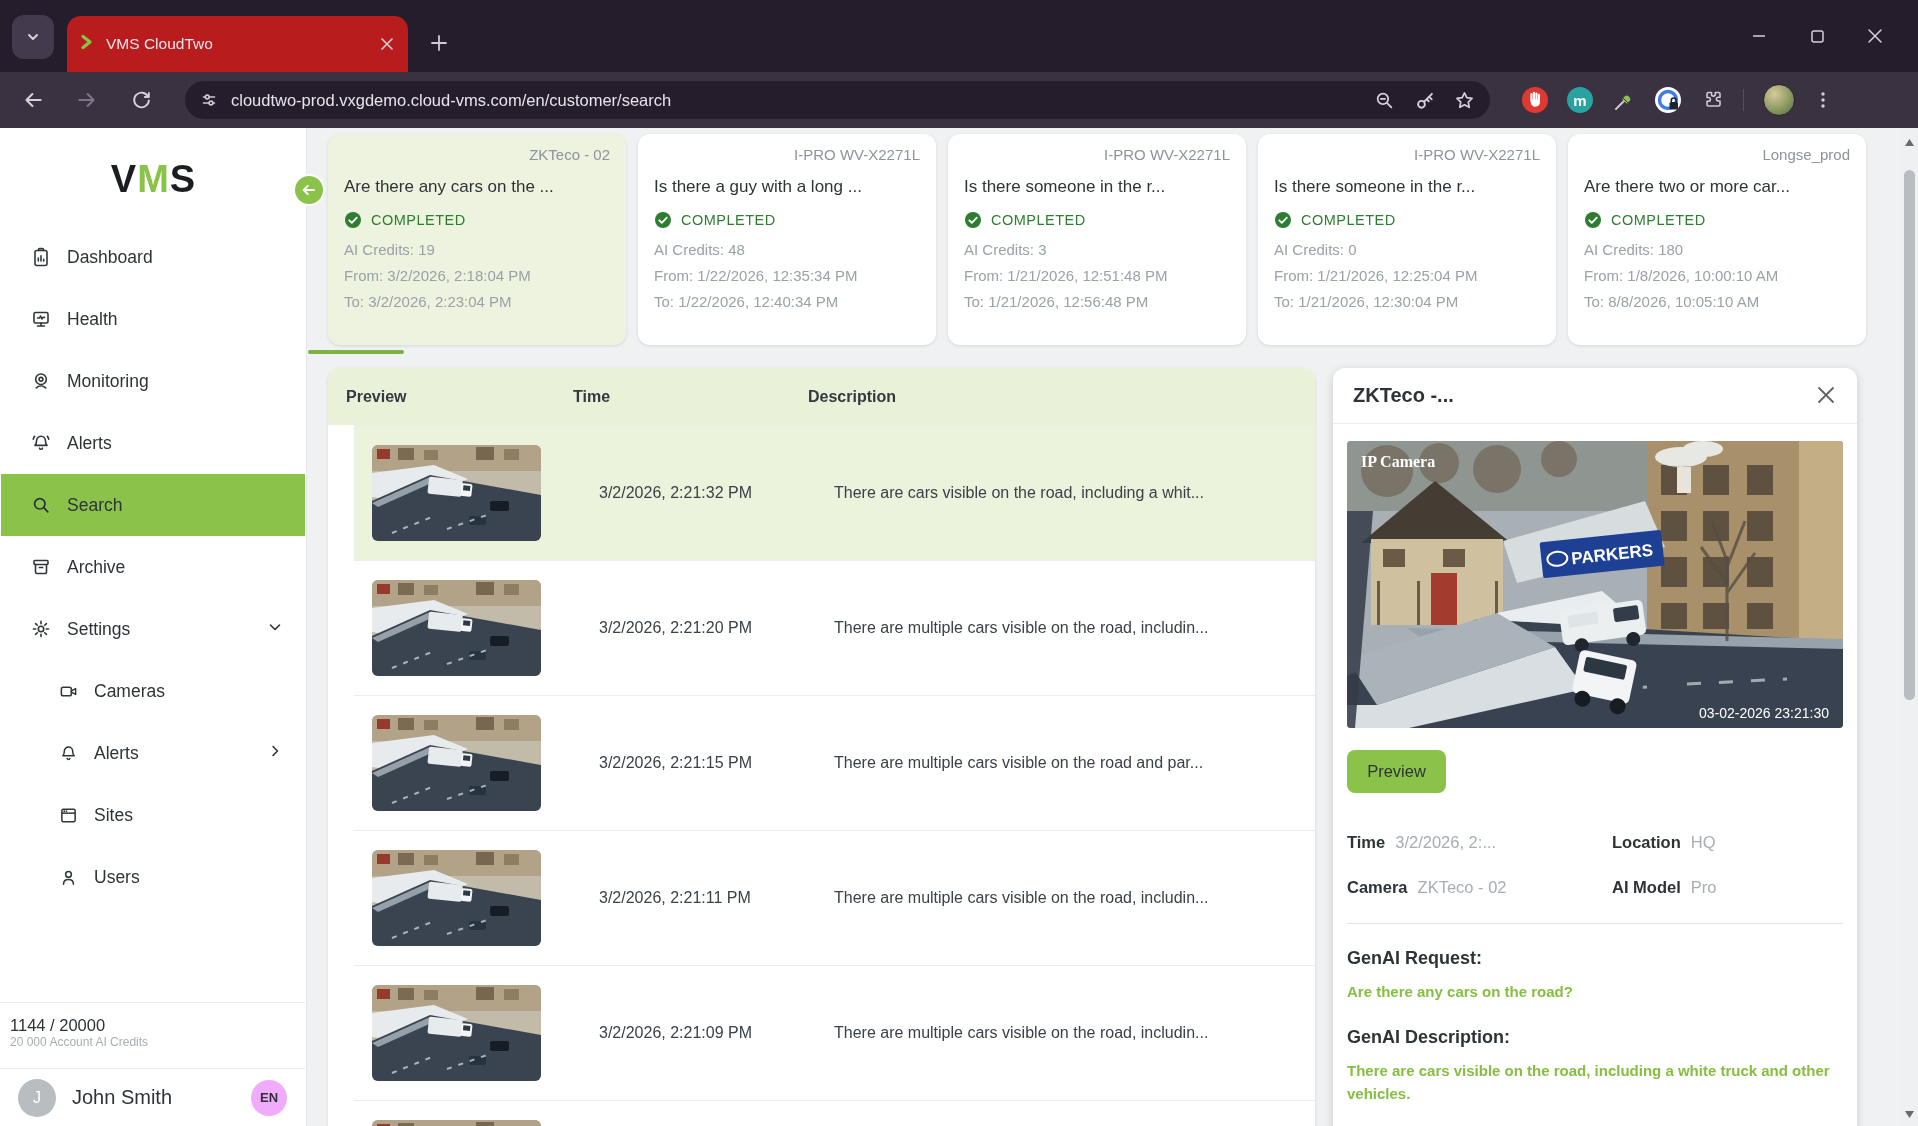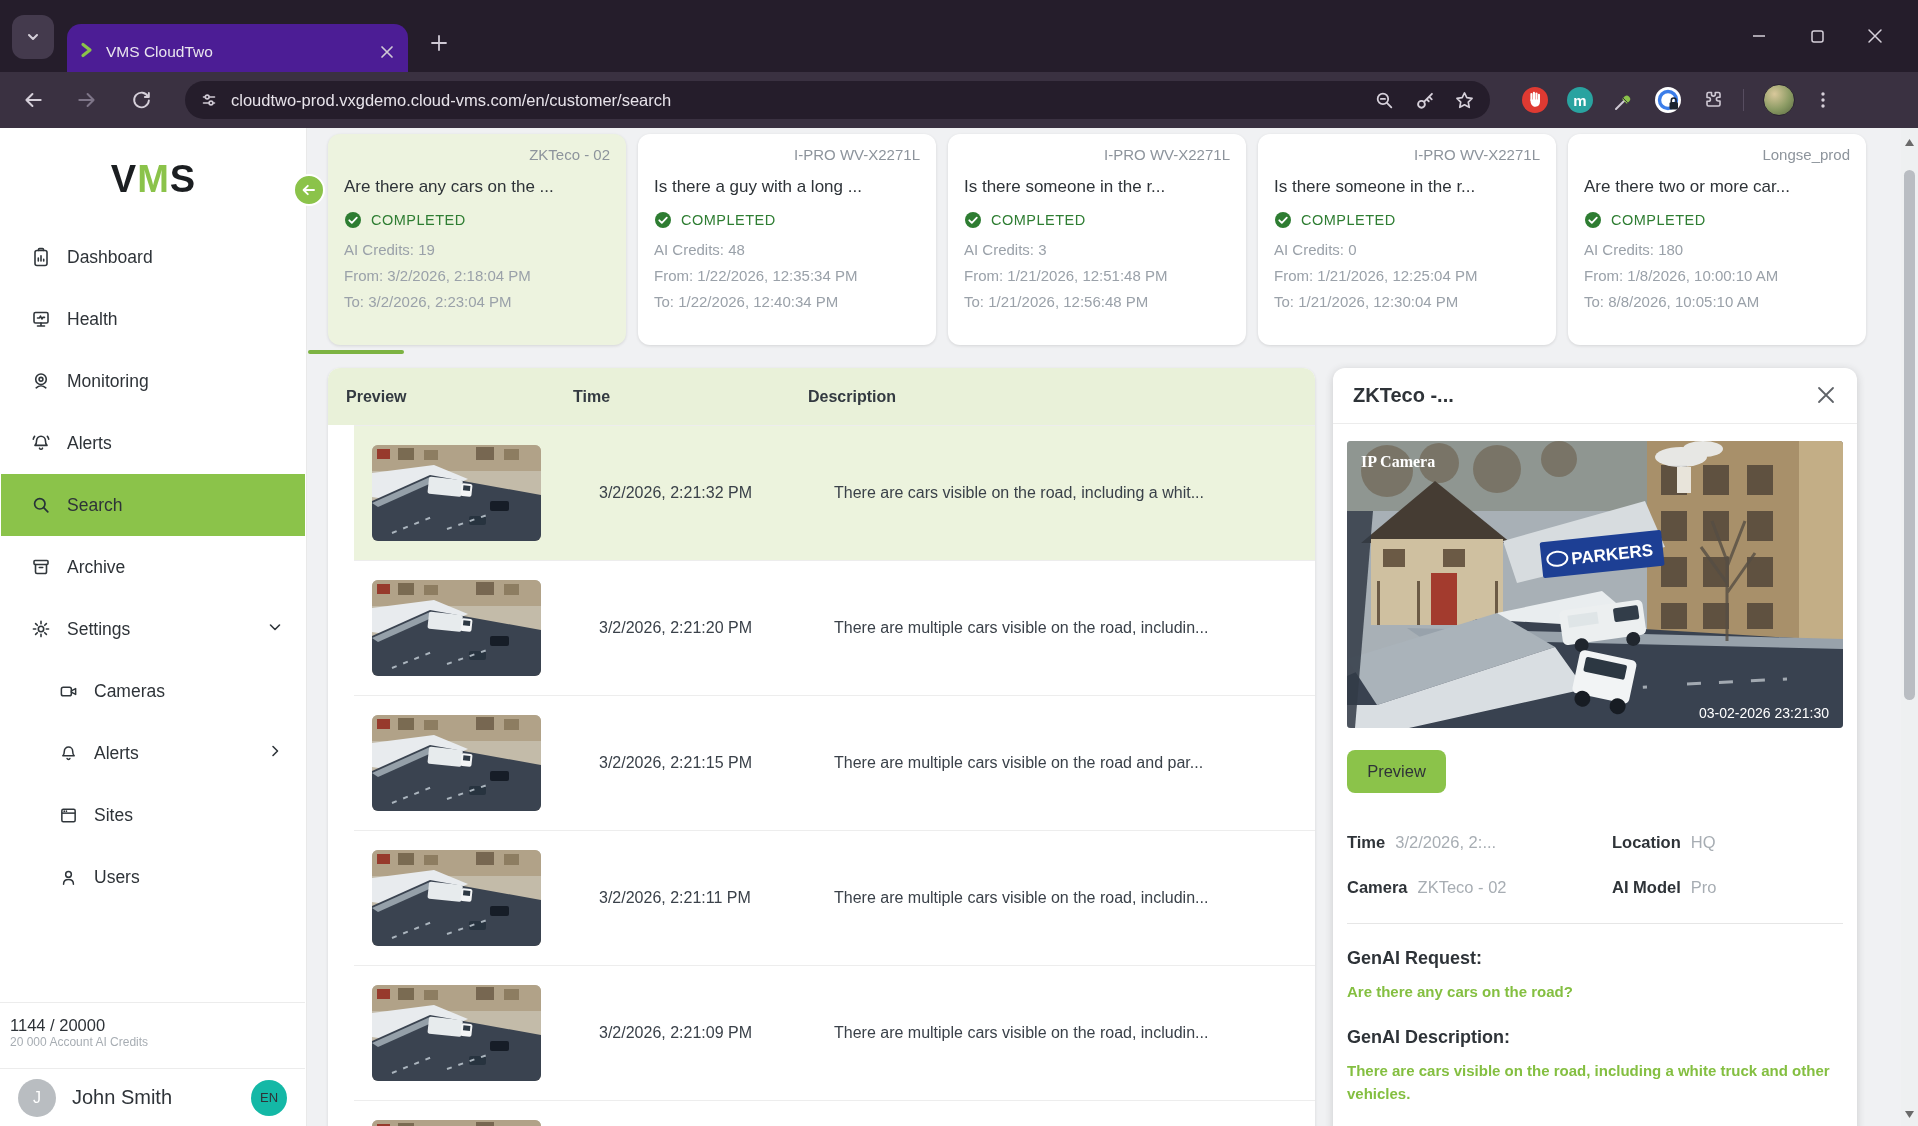--- a/index.html
+++ b/index.html
@@ -5,21 +5,21 @@
   * { box-sizing: border-box; }
   html,body { margin:0; padding:0; background:#111; }
   .screen {
     position:relative; width:1918px; height:1126px; overflow:hidden;
     font-family:"Liberation Sans", sans-serif; background:#f0f1f3;
   }
   
   .tabs { position:absolute; top:0; left:0; right:0; height:72px; background:#251d2b; }
   .tab-search-btn { position:absolute; left:12px; top:15px; width:42px; height:44px; border-radius:12px;
     background:#443a4d; display:flex; align-items:center; justify-content:center; cursor:pointer; }
-  .tab { position:absolute; left:67px; top:24px; width:341px; height:56px; background:#4c1d95;
+  .tab { position:absolute; left:67px; top:16px; width:341px; height:56px; background:#b91c1c;
     border-radius:14px 14px 0 0; display:flex; align-items:center; padding:0 14px; gap:12px; cursor:pointer; }
   .tab-title { flex:1; color:#e9e5ee; font-size:15.5px; white-space:nowrap; overflow:hidden; }
   .newtab-btn { position:absolute; left:424px; top:28px; width:30px; height:30px; display:flex;
     align-items:center; justify-content:center; cursor:pointer; }
   .win-controls { position:absolute; right:14px; top:16px; display:flex; }
   .win-btn { width:58px; height:40px; display:flex; align-items:center; justify-content:center; cursor:pointer; }
   .toolbar { position:absolute; top:72px; left:0; right:0; height:56px; background:#3a3141; }
   .nav-btn { position:absolute; top:15px; width:26px; height:26px; display:flex; align-items:center;
     justify-content:center; cursor:pointer; }
   .url-pill { position:absolute; left:185px; top:9px; width:1305px; height:38px; border-radius:19px;
@@ -46,22 +46,22 @@
   .icon20 { width:20px; height:20px; flex:0 0 auto; display:flex; }
   .sidebar-bottom { position:absolute; bottom:0; left:0; right:1px; height:124px; border-top:1px solid #ececec; }
   .credits { padding:13px 10px 0 10px; }
   .credits-usage { font-size:16.5px; color:#2e3338; }
   .credits-caption { font-size:12px; color:#a7adb3; }
   .user-row { position:absolute; bottom:0; left:0; right:0; height:58px; border-top:1px solid #ececec;
     display:flex; align-items:center; padding:0 18px; gap:16px; cursor:pointer; }
   .avatar-j { width:38px; height:38px; border-radius:50%; background:#b9bdc1; color:#fff; font-size:16px;
     display:flex; align-items:center; justify-content:center; }
   .user-name { font-size:20px; color:#2e3338; }
-  .lang-badge { margin-left:auto; width:36px; height:36px; border-radius:50%; background:#14b8a6;
-    display:flex; align-items:center; justify-content:center; font-size:13px; font-weight:normal; color:#2e3338; cursor:pointer; }
+  .lang-badge { margin-left:auto; width:36px; height:36px; border-radius:50%; background:#f0abfc;
+    display:flex; align-items:center; justify-content:center; font-size:13px; font-weight:bold; color:#2e3338; cursor:pointer; }
   .collapse-btn { position:absolute; left:293px; top:46px; width:32px; height:32px; z-index:6; cursor:pointer; }
   
   .main { position:absolute; left:307px; top:0; right:17px; bottom:0; background:#f0f1f3; overflow:hidden; }
   .cards-row { position:absolute; left:21px; top:6px; display:flex; gap:12px; }
   .card { width:298px; height:211px; background:#fff; border-radius:12px; box-shadow:0 1px 3px rgba(50,50,50,.14);
     padding:12px 16px 0; cursor:pointer; flex:0 0 auto; }
   .card--selected { background:#edf3df; }
   .card-camera { text-align:right; color:#8d949c; font-size:15px; height:20px; margin-bottom:11px;
     white-space:nowrap; overflow:hidden; }
   .card-question { font-size:17px; color:#2e3338; margin-bottom:14px; white-space:nowrap; overflow:hidden; }

